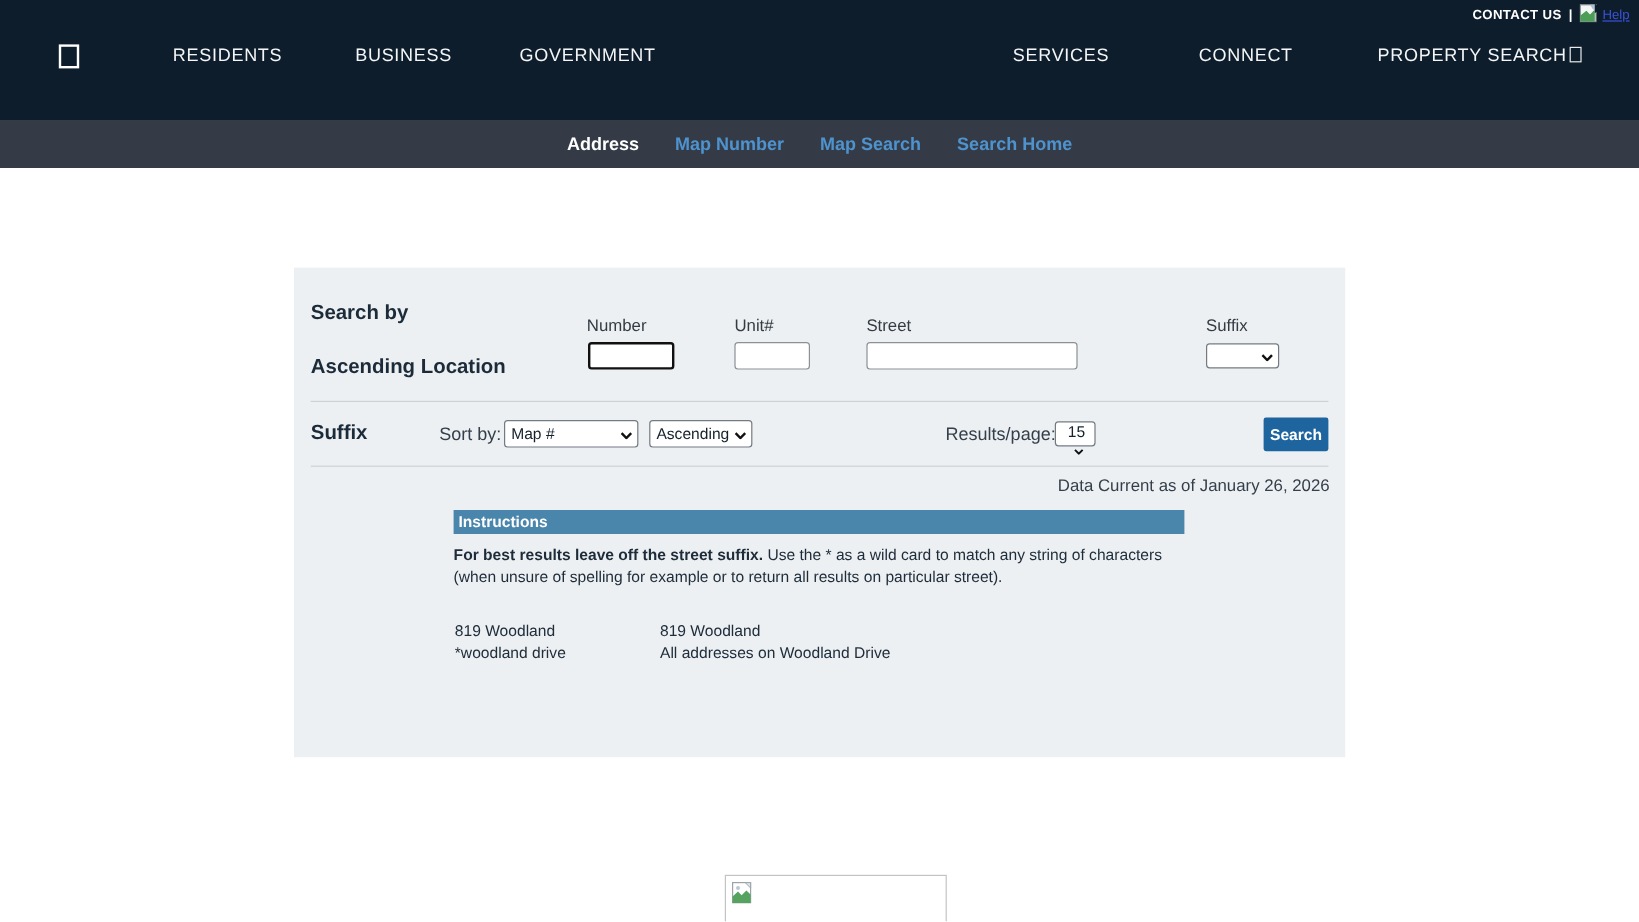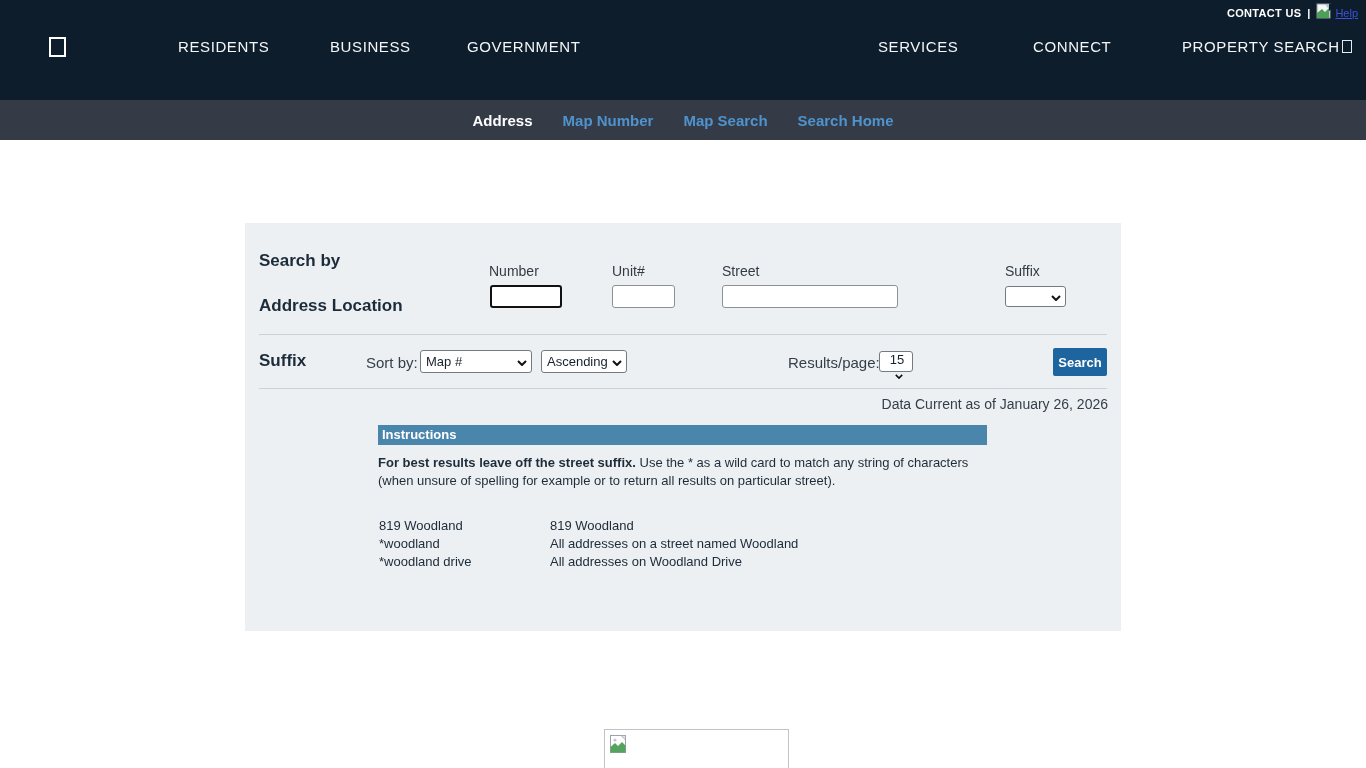--- a/index.html
+++ b/index.html
@@ -25,21 +25,21 @@
   .help-link {
     display:flex; align-items:center; gap:1px; text-decoration:none; cursor:pointer;
   }
   .help-text {
     color:#3b52d9; font-size:11px; text-decoration:underline;
   }
   .broken-img-icon { display:inline-block; }
 
   .main-nav-item {
     position:absolute; top:38px; color:#f4f6f7; font-size:15px; letter-spacing:0.6px;
-    cursor:pointer; white-space:nowrap;margin-left:34px;
+    cursor:pointer; white-space:nowrap;
   }
   .tofu-box-large {
     position:absolute; left:49px; top:37px; width:17px; height:20px;
     border:2px solid #ffffff; background:transparent; cursor:pointer;
   }
   .tofu-box-small {
     display:inline-block; width:10px; height:13px; border:1px solid #e8eaec;
     margin-left:2px; vertical-align:-1px;
   }
 
@@ -160,21 +160,21 @@
   <div class="subnav">
     <a class="active">Address</a>
     <a class="link">Map Number</a>
     <a class="link">Map Search</a>
     <a class="link">Search Home</a>
   </div>
 
   <div class="panel">
 
     <div class="heading" style="top:28px;">Search by</div>
-    <div class="heading" style="top:73px;">Address Location</div>
+    <div class="heading" style="top:73px;">Ascending Location</div>
 
     <span class="field-label" style="left:244px;">Number</span>
     <span class="field-label" style="left:367px;">Unit#</span>
     <span class="field-label" style="left:477px;">Street</span>
     <span class="field-label" style="left:760px;">Suffix</span>
 
     <input class="text-input focused" style="left: 245px; width: 72px;" value="">
     <input class="text-input" style="left: 367px; width: 63px;" value="">
     <input class="text-input" style="left: 477px; width: 176px;" value="">
 
@@ -232,24 +232,20 @@
       <div class="instructions-body"><b>For best results leave off the street suffix.</b><span> Use the * as a wild card to match any string of characters (when unsure of spelling for example or to return all results on particular street).</span></div>
     </div>
 
     <div class="examples">
       <div class="examples-rows">
         <div class="example-row">
           <div class="c1">819 Woodland</div>
           <div class="c2">819 Woodland</div>
         </div>
         <div class="example-row">
-          <div class="c1">*woodland</div>
-          <div class="c2">All addresses on a street named Woodland</div>
-        </div>
-        <div class="example-row">
           <div class="c1">*woodland drive</div>
           <div class="c2">All addresses on Woodland Drive</div>
         </div>
       </div>
     </div>
 
   </div>
 
   <div class="bottom-broken-img">
     <svg width="18" height="18" viewBox="0 0 18 18">

